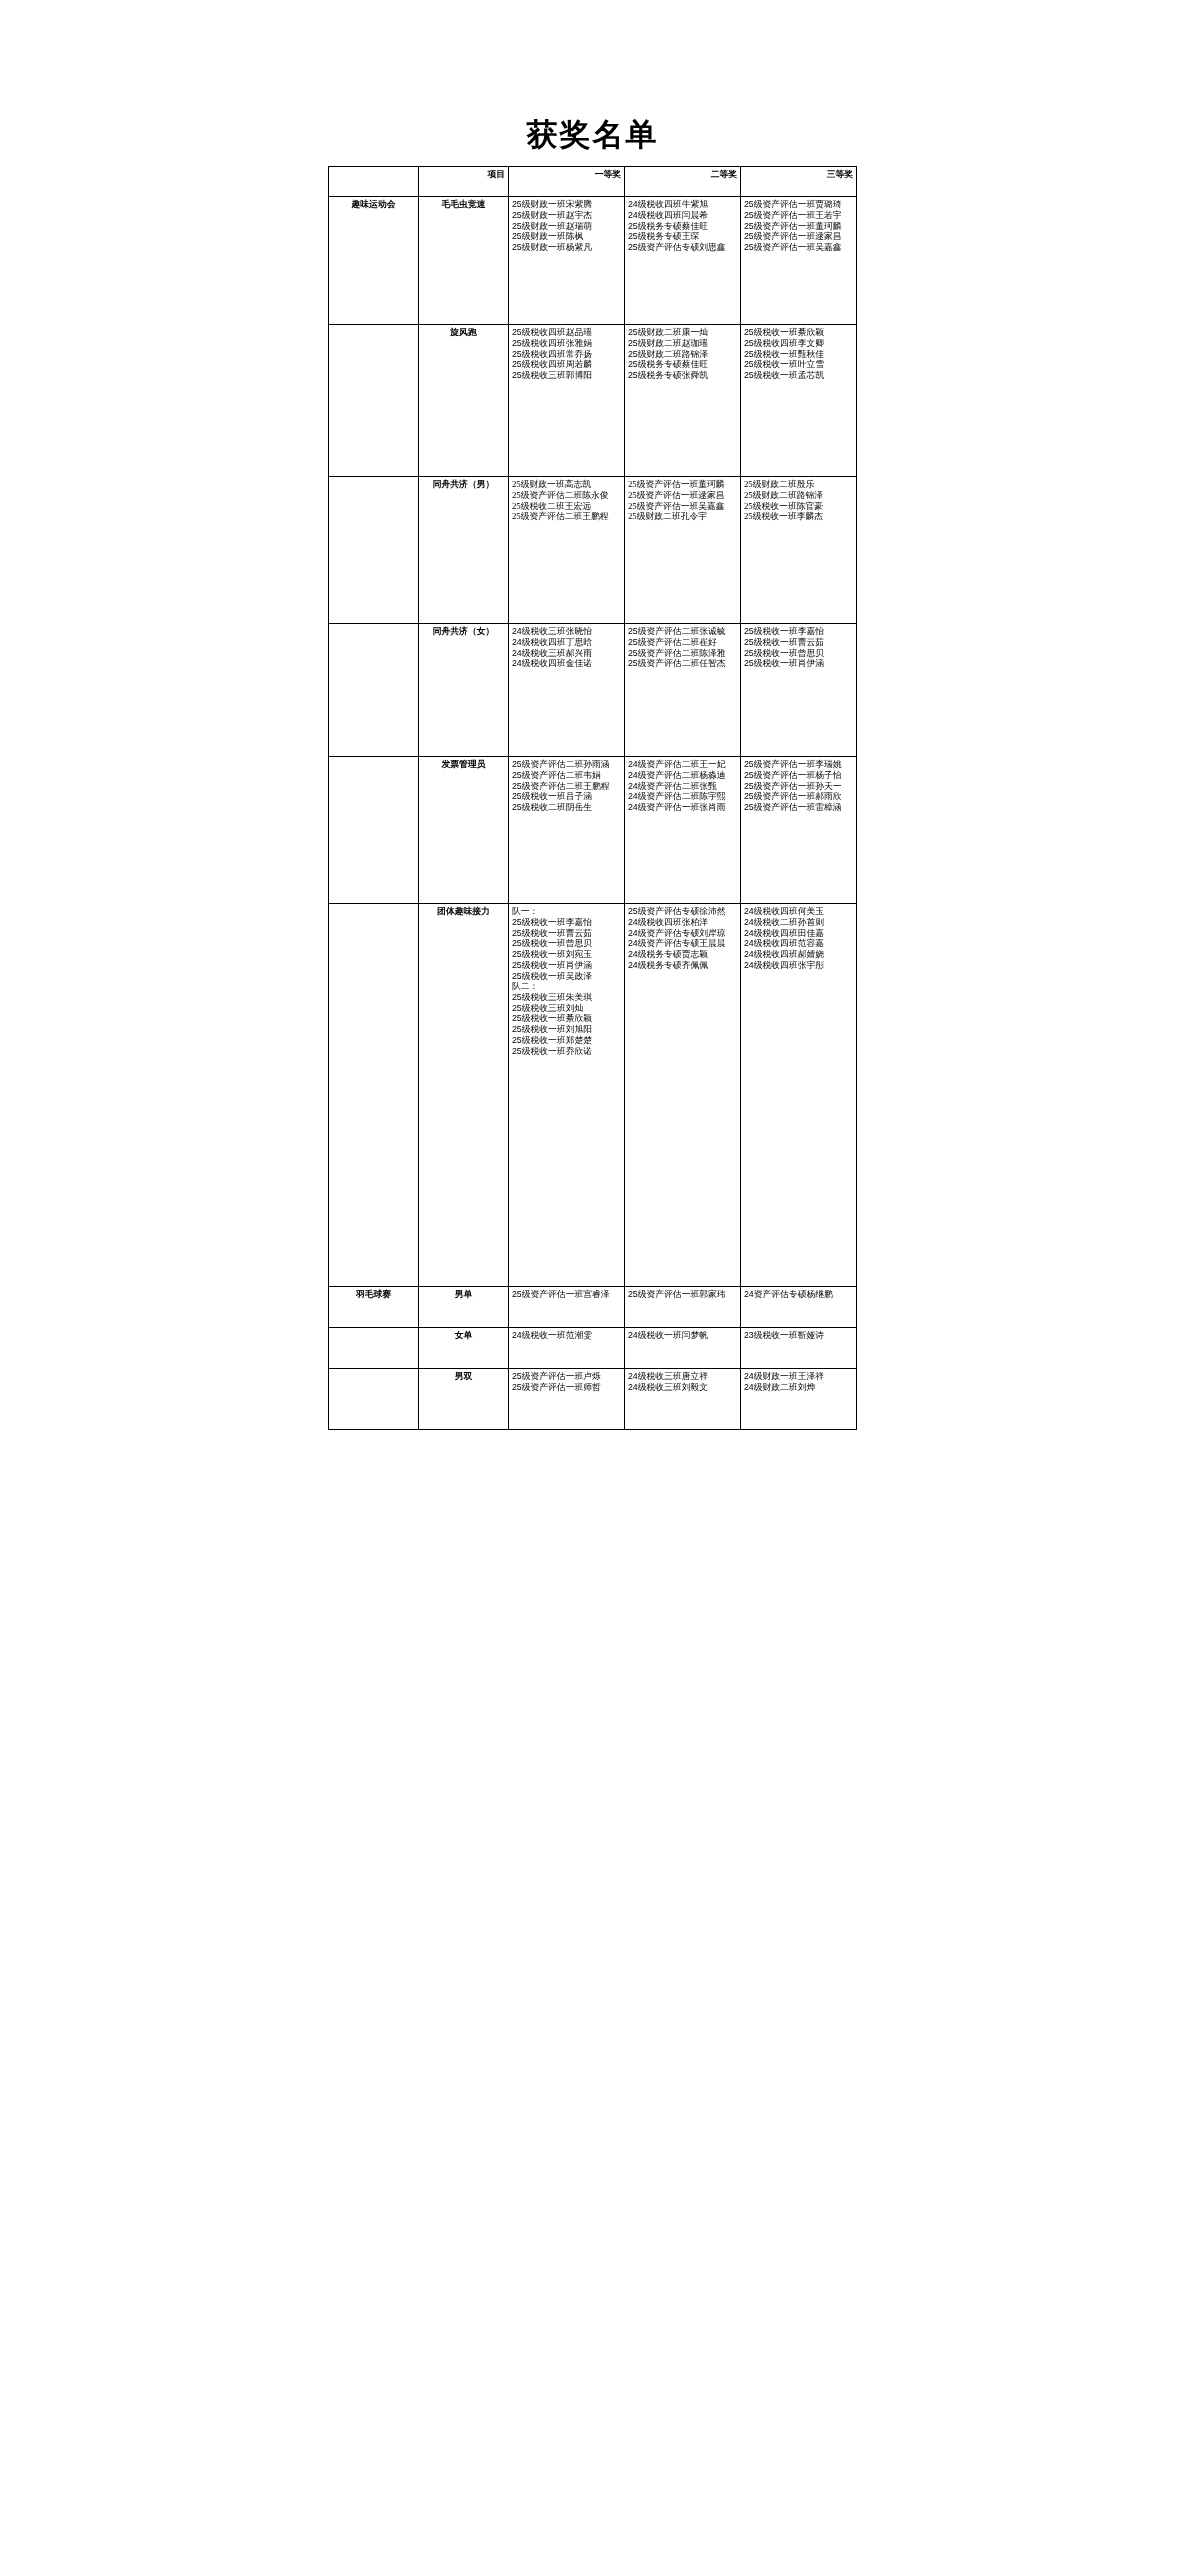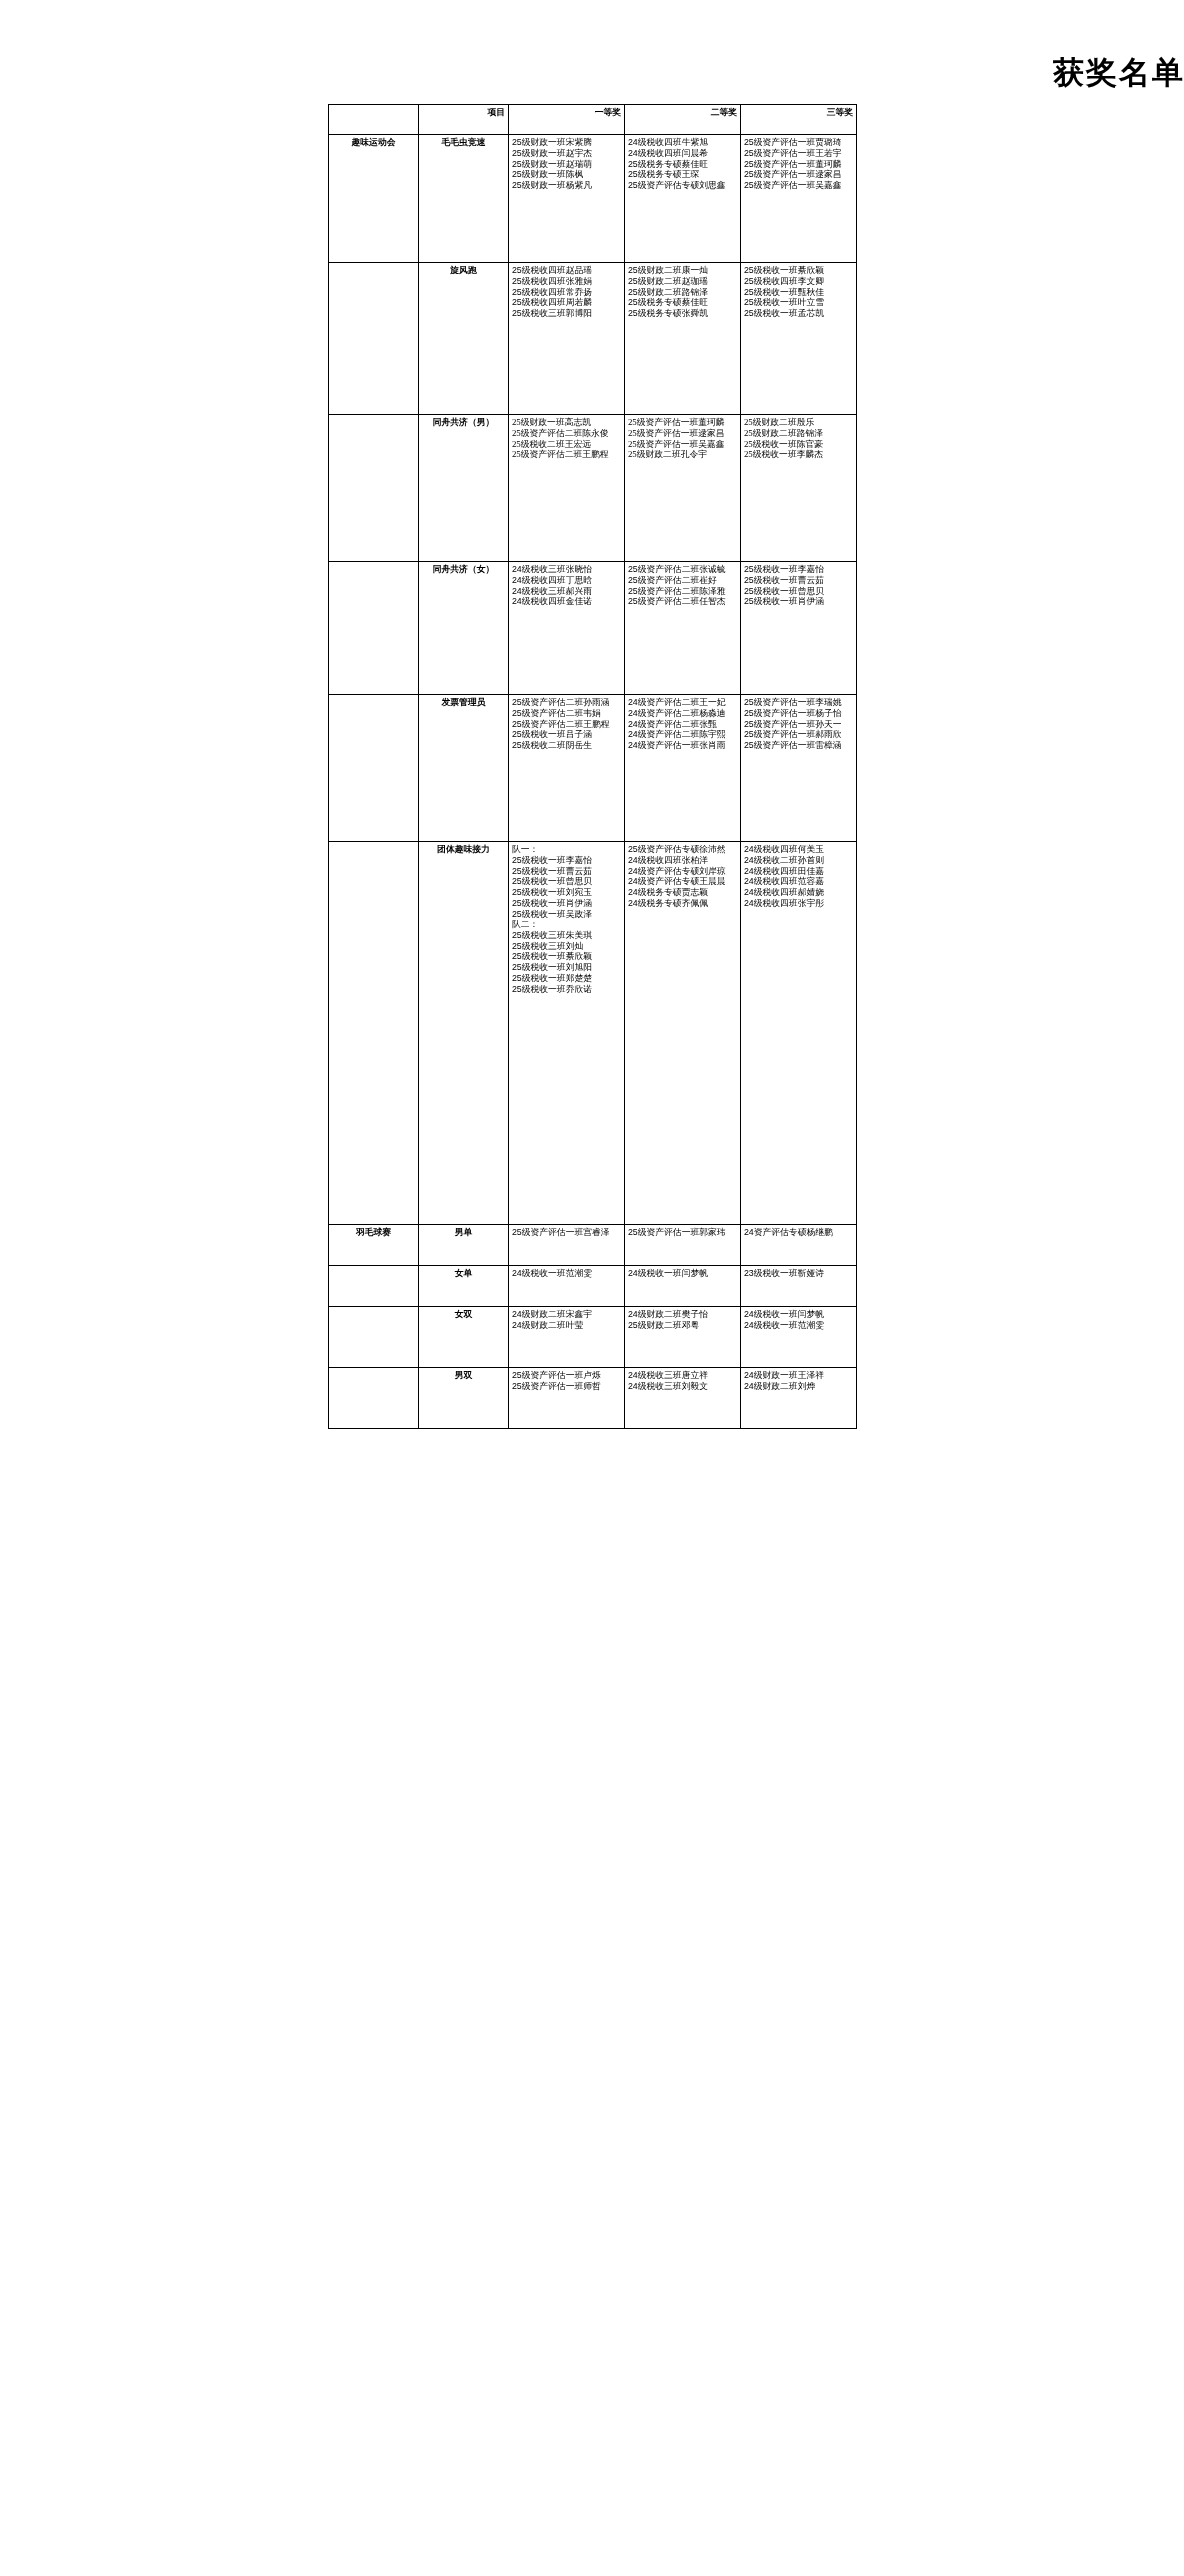--- a/index.html
+++ b/index.html
@@ -15,25 +15,25 @@
     position: relative;
   }
   .page {
     width: 1185px;
     height: 2576px;
     box-sizing: border-box;
     padding: 0;
     position: relative;
   }
   .doc-title {
-    text-align: right;
+    text-align: center;
     font-size: 31px;
     font-weight: bold;
     letter-spacing: 2px;
-    margin-top: 52px;
+    margin-top: 114px;
     margin-bottom: 9.8px;
   }
   table.award-table {
     border-collapse: collapse;
     width: 529px;
     margin: 0 auto;
     table-layout: fixed;
   }
   table.award-table td, table.award-table th {
     border: 1px solid #000000;
@@ -272,36 +272,20 @@
           </td>
           <td class="names">
             <span class="nm">24级税收一班闫梦帆</span>
           </td>
           <td class="names">
             <span class="nm">23级税收一班靳娅诗</span>
           </td>
         </tr>
         <tr style="height: 61px;">
           <td class="cat"></td>
-          <td class="event">女双</td>
-          <td class="names">
-            <span class="nm">24级财政二班宋鑫宇</span>
-            <span class="nm">24级财政二班叶莹</span>
-          </td>
-          <td class="names">
-            <span class="nm">24级财政二班樊子怡</span>
-            <span class="nm">25级财政二班邓粤</span>
-          </td>
-          <td class="names">
-            <span class="nm">24级税收一班闫梦帆</span>
-            <span class="nm">24级税收一班范潮雯</span>
-          </td>
-        </tr>
-        <tr style="height: 61px;">
-          <td class="cat"></td>
           <td class="event">男双</td>
           <td class="names">
             <span class="nm">25级资产评估一班卢烁</span>
             <span class="nm">25级资产评估一班师哲</span>
           </td>
           <td class="names">
             <span class="nm">24级税收三班唐立祥</span>
             <span class="nm">24级税收三班刘毅文</span>
           </td>
           <td class="names">

